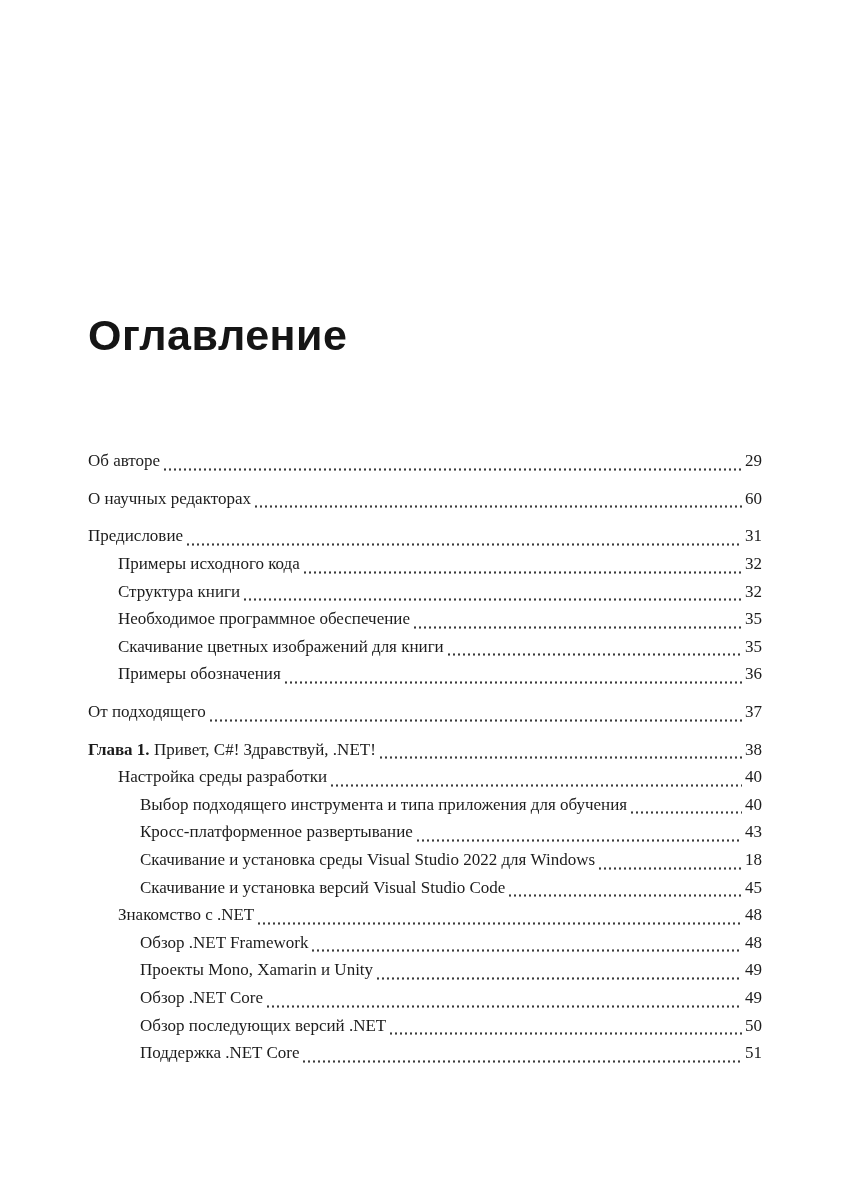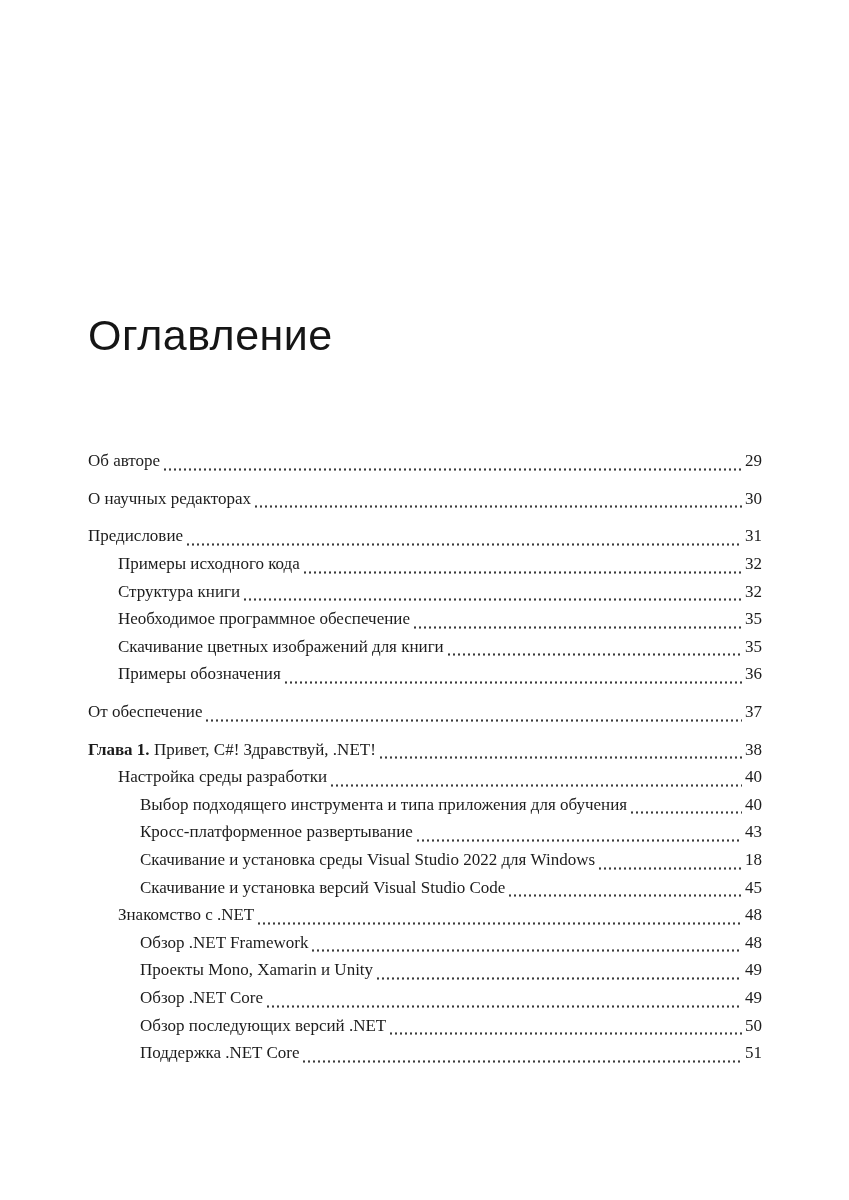--- a/index.html
+++ b/index.html
@@ -17,21 +17,21 @@
   }
   .page {
     position: absolute;
     left: 88px;
     top: 0;
     width: 674px;
   }
   .page-title {
     font-family: "Liberation Sans", sans-serif;
     font-size: 43px;
-    font-weight: 400;
+    font-weight: 700;
     letter-spacing: 0.5px;
     color: #151515;
     margin: 312px 0 17px 0;
     line-height: 1.1;
   }
   .toc-list {
     margin-top: 88px;
   }
   .toc-row {
     display: flex;
@@ -68,21 +68,21 @@
 
   <div class="toc-list">
       <div class="toc-row level-0 group-start">
     <span class="toc-label"><span>Об авторе</span></span>
     <span class="toc-dots"></span>
     <span class="toc-page">29</span>
   </div>
       <div class="toc-row level-0 group-start">
     <span class="toc-label"><span>О научных редакторах</span></span>
     <span class="toc-dots"></span>
-    <span class="toc-page">30</span>
+    <span class="toc-page">60</span>
   </div>
       <div class="toc-row level-0 group-start">
     <span class="toc-label"><span>Предисловие</span></span>
     <span class="toc-dots"></span>
     <span class="toc-page">31</span>
   </div>
       <div class="toc-row level-1">
     <span class="toc-label"><span>Примеры исходного кода</span></span>
     <span class="toc-dots"></span>
     <span class="toc-page">32</span>
@@ -101,21 +101,21 @@
     <span class="toc-label"><span>Скачивание цветных изображений для книги</span></span>
     <span class="toc-dots"></span>
     <span class="toc-page">35</span>
   </div>
       <div class="toc-row level-1">
     <span class="toc-label"><span>Примеры обозначения</span></span>
     <span class="toc-dots"></span>
     <span class="toc-page">36</span>
   </div>
       <div class="toc-row level-0 group-start">
-    <span class="toc-label"><span>От обеспечение</span></span>
+    <span class="toc-label"><span>От подходящего</span></span>
     <span class="toc-dots"></span>
     <span class="toc-page">37</span>
   </div>
       <div class="toc-row level-0 group-start">
     <span class="toc-label"><span class="chapter-prefix">Глава 1.</span><span> Привет, C#! Здравствуй, .NET!</span></span>
     <span class="toc-dots"></span>
     <span class="toc-page">38</span>
   </div>
       <div class="toc-row level-1">
     <span class="toc-label"><span>Настройка среды разработки</span></span>

